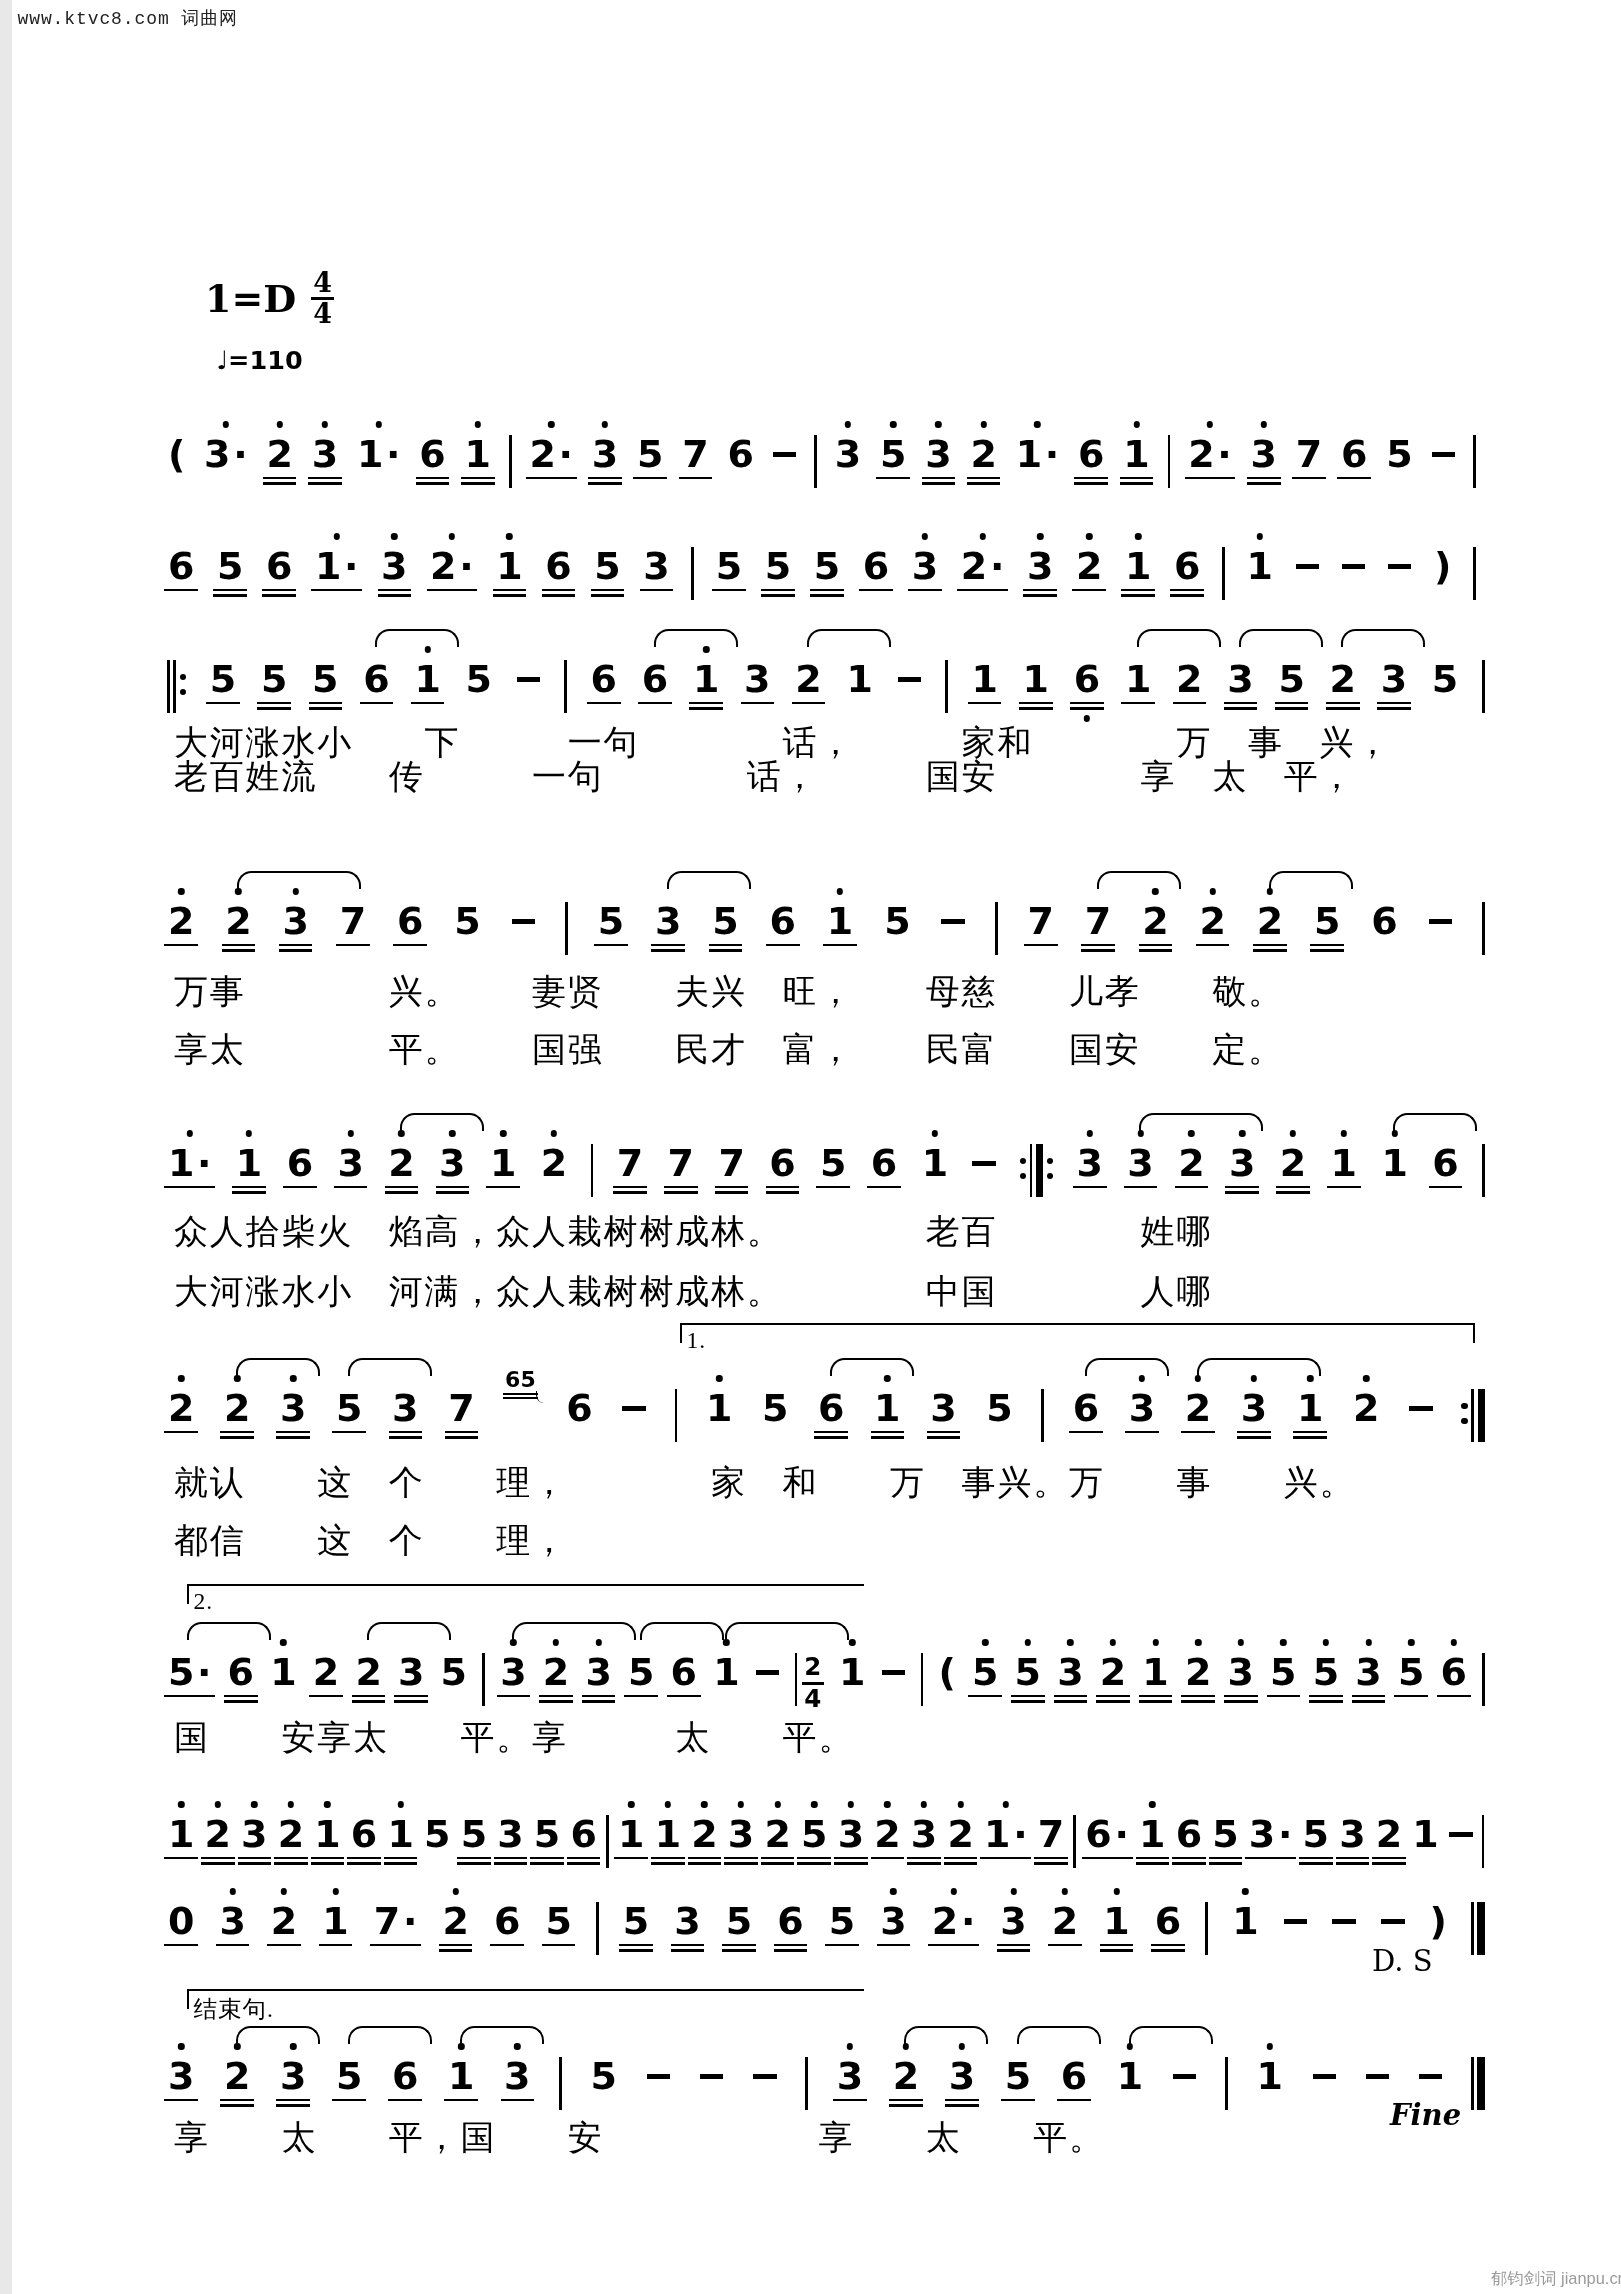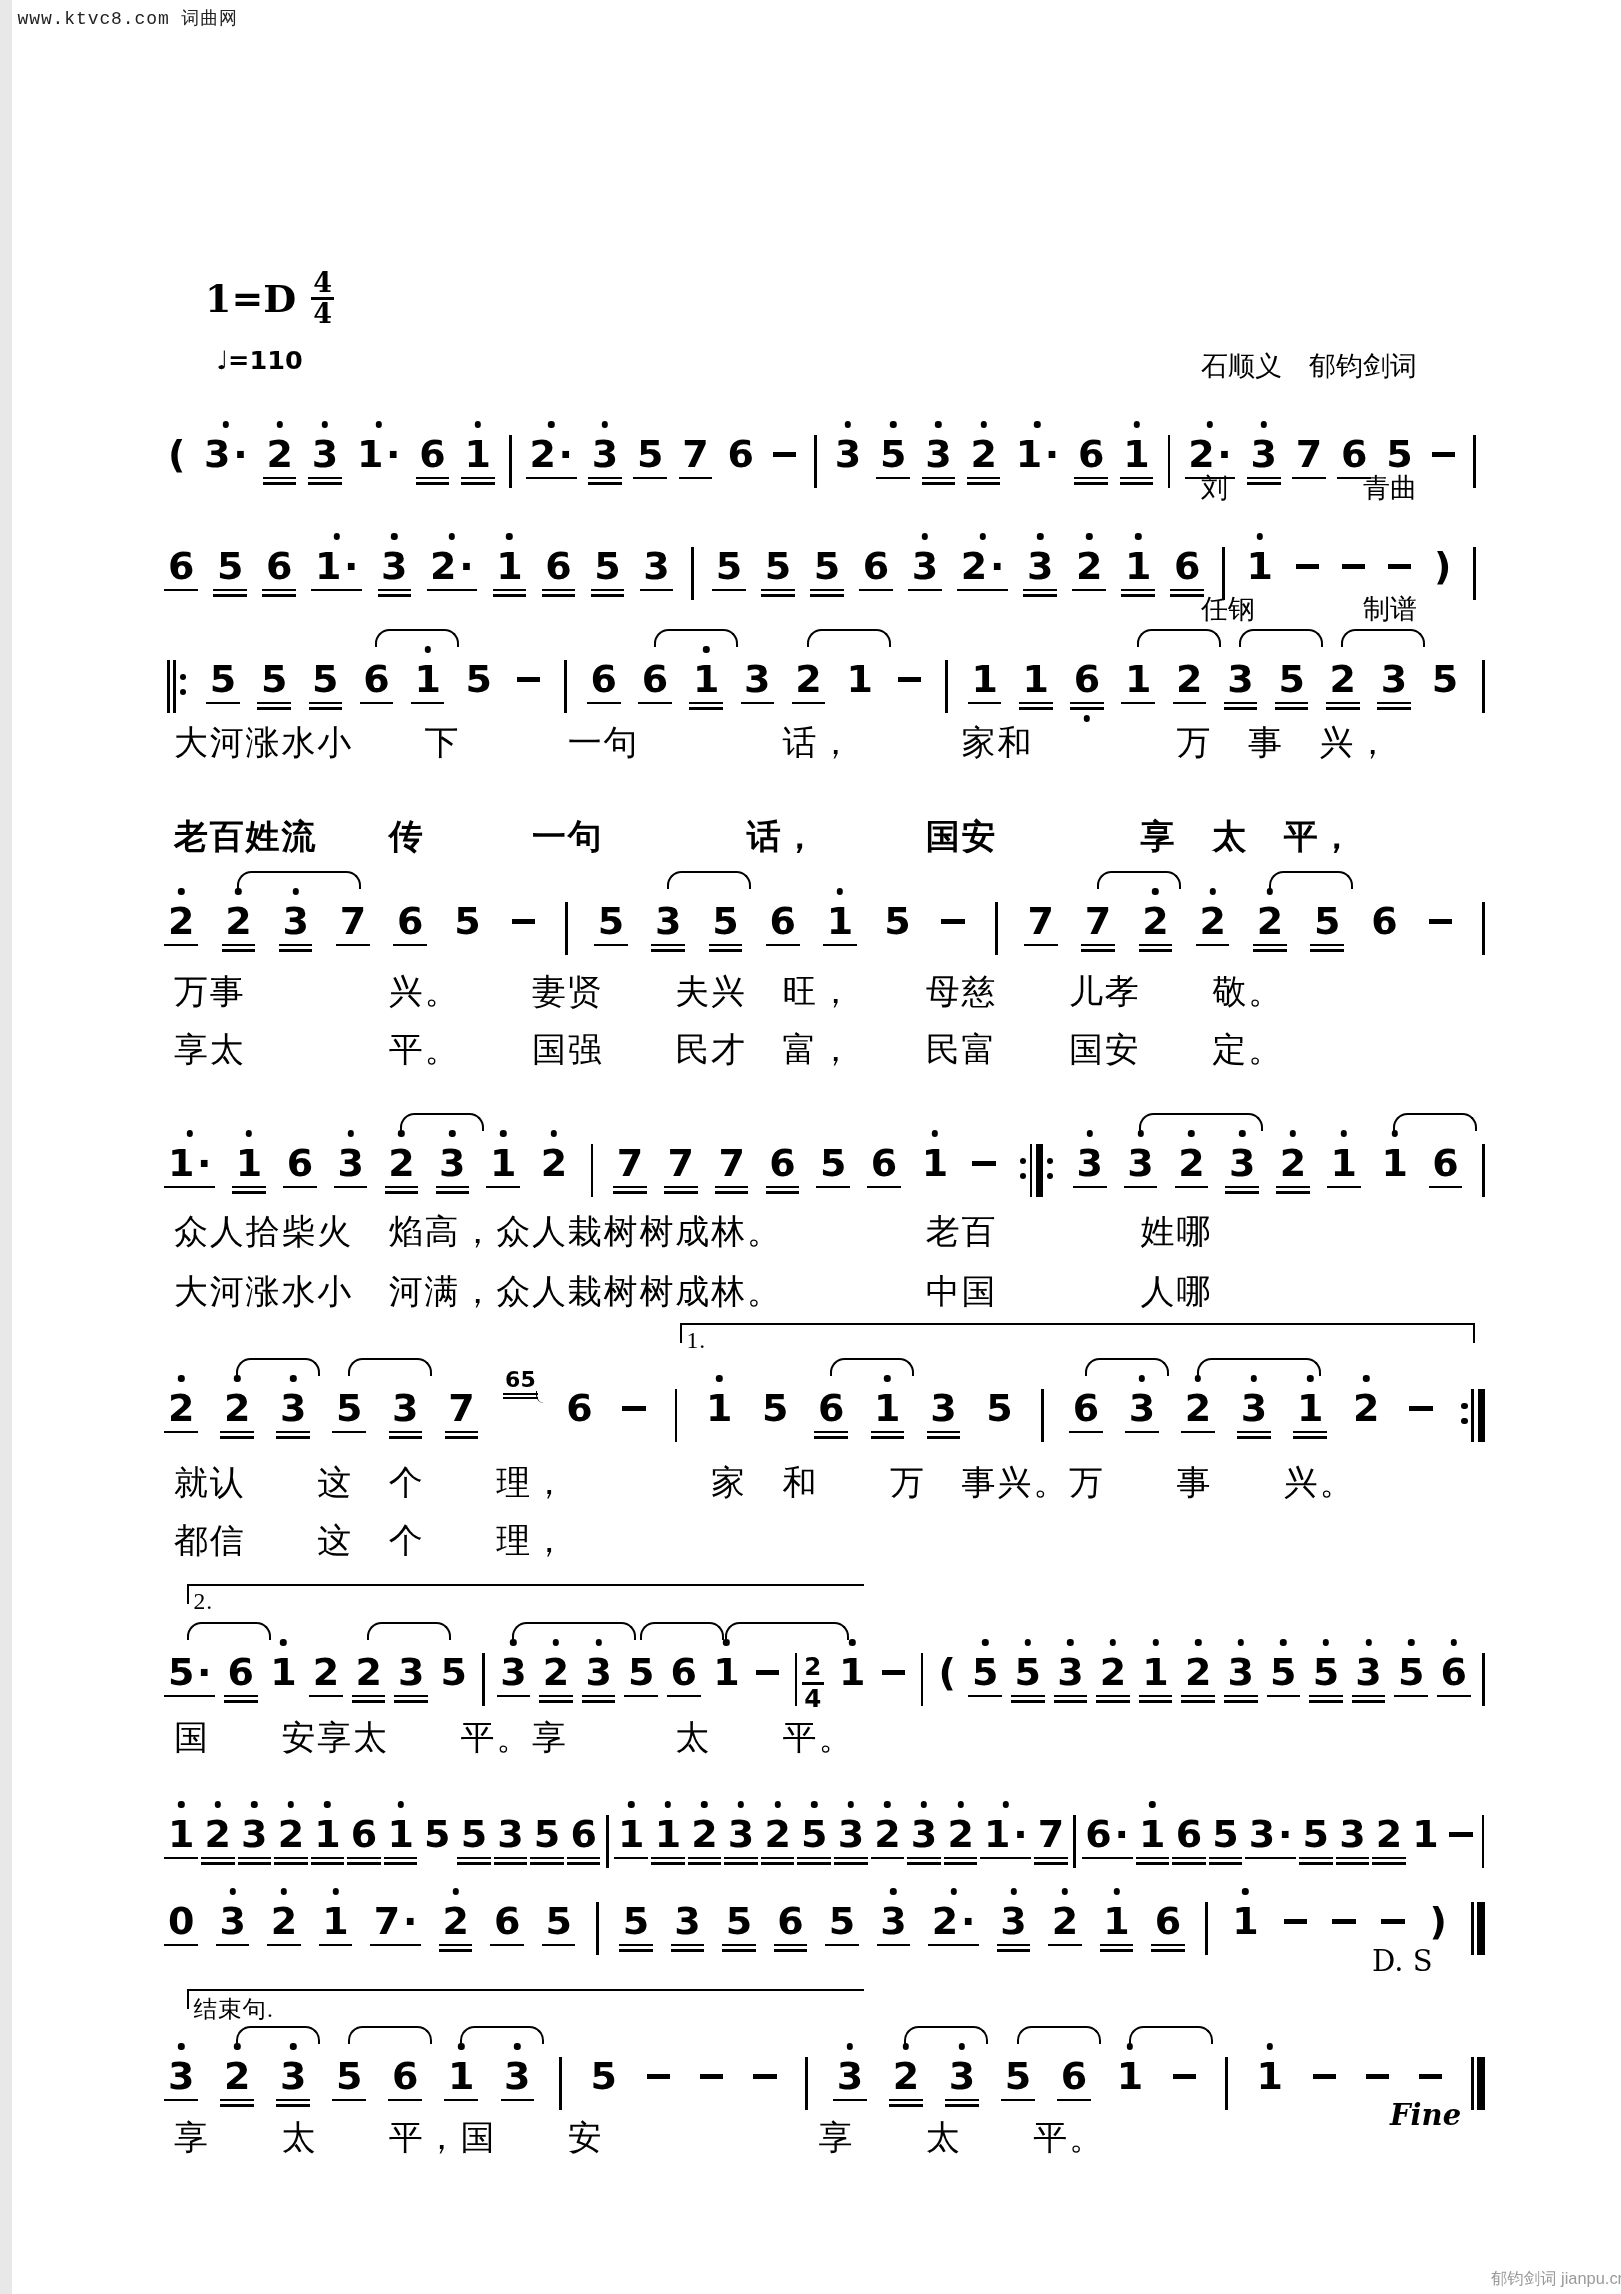--- a/index.html
+++ b/index.html
@@ -66,25 +66,20 @@
     <span class="key">1=D</span>
     <span class="frac">
       <span class="ft">4</span>
       <span class="fm"></span>
       <span class="fb">4</span>
     </span>
   </div>
 
   <div class="tempo">♩=110</div>
 
-  <div class="credits">
-    <div>石顺义　郁钧剑词</div>
-    <div>刘　　　　　青曲</div>
-    <div>任钢　　　　制谱</div>
-  </div>
 
   <div id="score">
       <div class="mline" style="left: 155px; top: 435px; width: 1309px;">
         <span class="note"><span class="txt">(</span></span>
         <span class="note"><span class="txt">3<span class="aug">·</span></span><span class="hd"></span></span>
         <span class="note"><span class="txt">2</span><span class="hd"></span><span class="ul" style="bottom: -6.4px;"></span><span class="ul" style="bottom: -11.8px;"></span></span>
         <span class="note"><span class="txt">3</span><span class="hd"></span><span class="ul" style="bottom: -6.4px;"></span><span class="ul" style="bottom: -11.8px;"></span></span>
         <span class="note"><span class="txt">1<span class="aug">·</span></span><span class="hd"></span></span>
         <span class="note"><span class="txt">6</span><span class="ul" style="bottom: -6.4px;"></span><span class="ul" style="bottom: -11.8px;"></span></span>
         <span class="note"><span class="txt">1</span><span class="hd"></span><span class="ul" style="bottom: -6.4px;"></span><span class="ul" style="bottom: -11.8px;"></span></span>
@@ -526,21 +521,21 @@
         </span>
         <span class="note">
           <span class="dash"></span>
         </span>
         <span class="bbar">
           <span class="b1"></span>
           <span class="b2"></span>
         </span>
       </div>
       <div class="lyric" style="top: 720px;">大河涨水小　　下　　　一句　　　　话，　　　家和　　　　万　事　兴，</div>
-      <div class="lyric" style="top: 814px; font-weight: bold;">老百姓流　　传　　　一句　　　　话，　　　国安　　　　享　太　平，</div>
+      <div class="lyric" style="top: 754px;">老百姓流　　传　　　一句　　　　话，　　　国安　　　　享　太　平，</div>
       <div class="lyric" style="top: 969px;">万事　　　　兴。　　妻贤　　夫兴　旺，　　母慈　　儿孝　　敬。</div>
       <div class="lyric" style="top: 1027px;">享太　　　　平。　　国强　　民才　富，　　民富　　国安　　定。</div>
       <div class="lyric" style="top: 1209px;">众人拾柴火　焰高，众人栽树树成林。　　　　老百　　　　姓哪</div>
       <div class="lyric" style="top: 1269px;">大河涨水小　河满，众人栽树树成林。　　　　中国　　　　人哪</div>
       <div class="lyric" style="top: 1460px;">就认　　这　个　　理，　　　　家　和　　万　事兴。万　　事　　兴。</div>
       <div class="lyric" style="top: 1518px;">都信　　这　个　　理，</div>
       <div class="lyric" style="top: 1715px;">国　　安享太　　平。享　　　太　　平。</div>
       <div class="lyric" style="top: 2115px;">享　　太　　平，国　　安　　　　　　享　　太　　平。</div>
       <div class="bracket tl tr" style="left: 668px; top: 1323px; width: 791px;">
         <span class="blab">1.</span>

